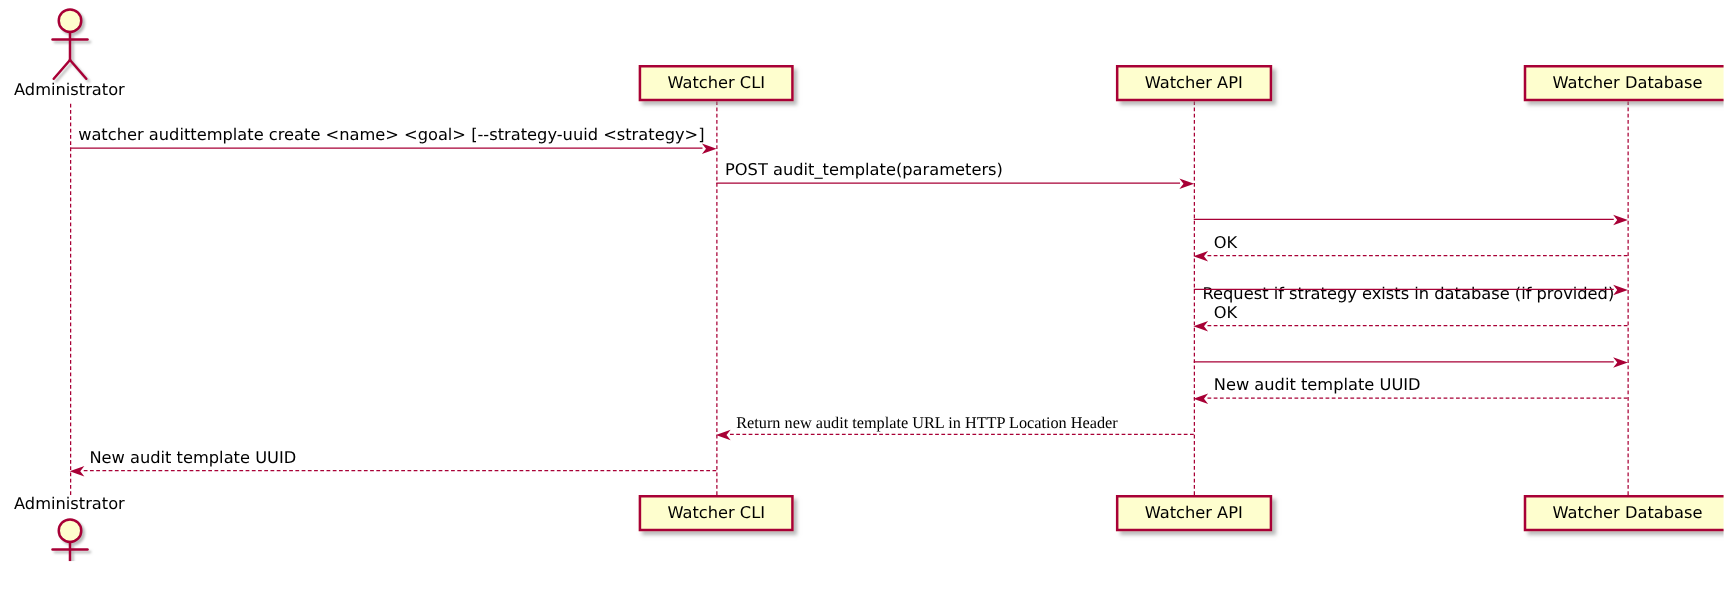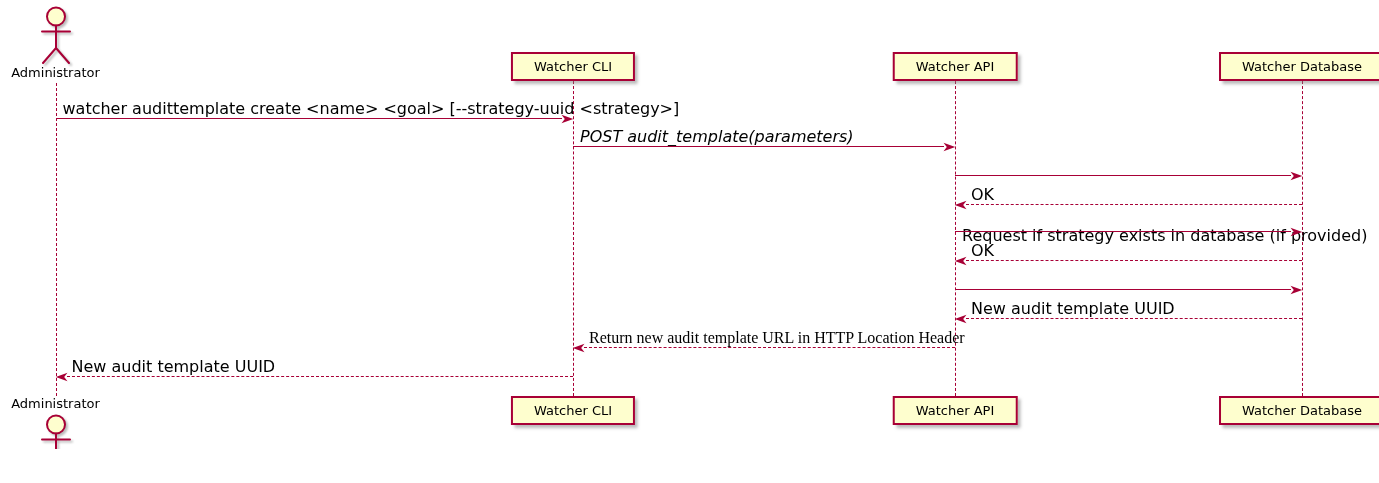--- a/index.html
+++ b/index.html
@@ -40,21 +40,21 @@
     white-space:nowrap;line-height:15px;
   }
   .actor-figure{
     position:absolute;
     filter:drop-shadow(2.5px 2.5px 1px rgba(130,130,130,.55));
   }
   .actor-figure circle{fill:var(--fill);stroke:var(--accent);stroke-width:2;}
   .actor-figure line{stroke:var(--accent);stroke-width:2;stroke-linecap:round;}
   .msg-label{
     position:absolute;
-    font-size:16px;color:var(--text);
+    font-size:13px;color:var(--text);
     white-space:nowrap;line-height:15px;
   }
   .msg-line{position:absolute;height:0;}
   .msg-line.solid{border-top:1px solid var(--accent);}
   .msg-line.dashed{border-top:1px dashed var(--accent);}
   .arrow-head{position:absolute;}
   .arrow-head path{fill:var(--accent);}
 </style>
 </head>
 <body>
@@ -84,21 +84,21 @@
     <div class="pbox" style="left: 573px; top: 396px;">Watcher CLI</div>
     <div class="pbox" style="left: 955px; top: 52px;">Watcher API</div>
     <div class="pbox" style="left: 955px; top: 396px;">Watcher API</div>
     <div class="pbox" style="left: 1302px; top: 52px;">Watcher Database</div>
     <div class="pbox" style="left: 1302px; top: 396px;">Watcher Database</div>
     <div class="msg-label" style="left: 62.5px; top: 101px;">watcher audittemplate create &lt;name&gt; &lt;goal&gt; [--strategy-uuid &lt;strategy&gt;]</div>
     <div class="msg-line solid" style="left: 55.5px; top: 118px; width: 506.5px;"></div>
     <svg width="13" height="10" class="arrow-head" style="left: 561px; top: 113.5px; position: absolute;">
       <path d="M0.5,0.8 L12.3,5 L0.5,9.2 L3.8,5 Z"></path>
     </svg>
-    <div class="msg-label" style="left: 580px; top: 129px; font-style: italic;">POST audit_template(parameters)</div>
+    <div class="msg-label" style="left: 580px; top: 129px;">POST audit_template(parameters)</div>
     <div class="msg-line solid" style="left: 573px; top: 146px; width: 371px;"></div>
     <svg width="13" height="10" class="arrow-head" style="left: 943px; top: 141.5px; position: absolute;">
       <path d="M0.5,0.8 L12.3,5 L0.5,9.2 L3.8,5 Z"></path>
     </svg>
     <div class="msg-line solid" style="left: 955px; top: 175px; width: 336px;"></div>
     <svg width="13" height="10" class="arrow-head" style="left: 1290px; top: 170.5px; position: absolute;">
       <path d="M0.5,0.8 L12.3,5 L0.5,9.2 L3.8,5 Z"></path>
     </svg>
     <div class="msg-label" style="left: 971px; top: 187px;">OK</div>
     <div class="msg-line dashed" style="left: 966px; top: 204px; width: 336px;"></div>

